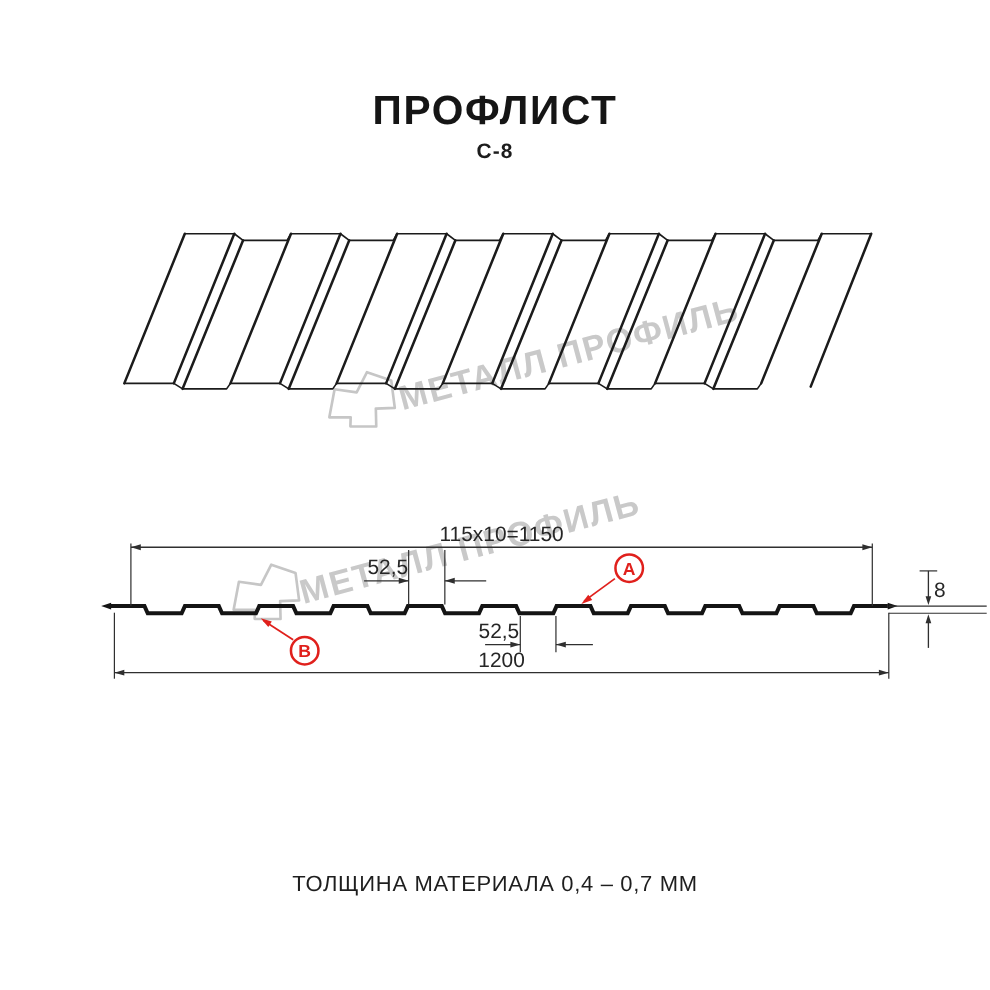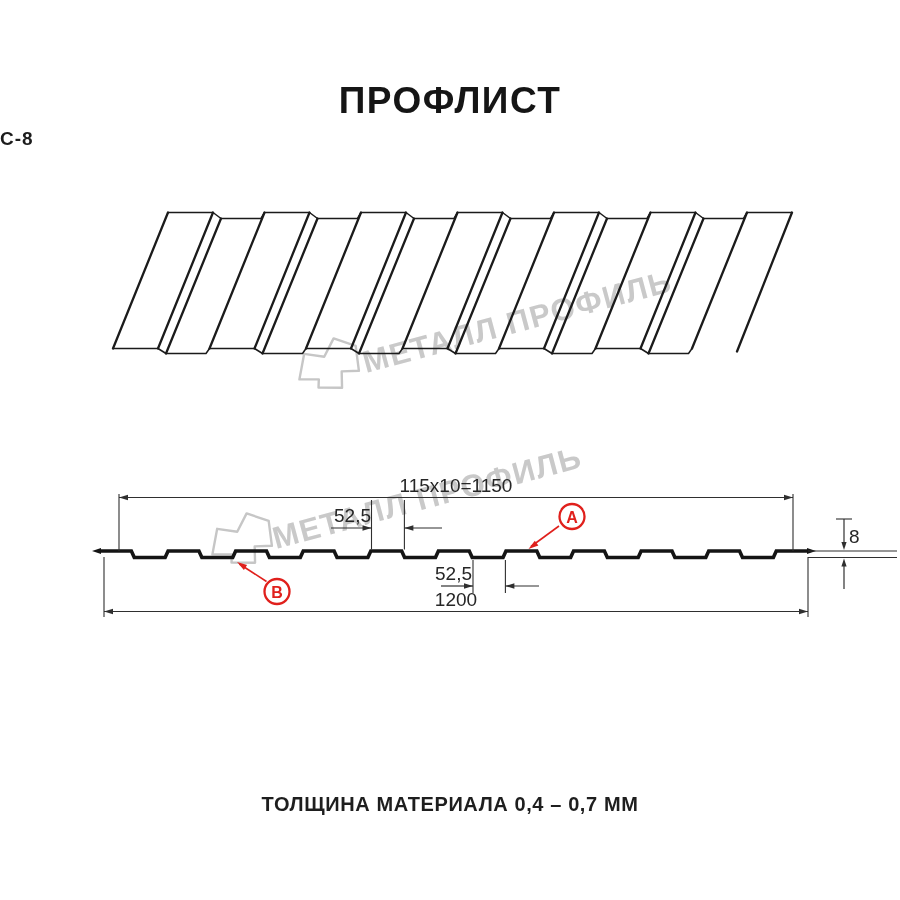--- a/index.html
+++ b/index.html
@@ -5,26 +5,26 @@
   html,body{margin:0;padding:0;background:#ffffff;}
   .canvas{
     position:relative;width:900px;height:900px;background:#ffffff;overflow:hidden;
     font-family:"Liberation Sans",sans-serif;
   }
   .title{
     position:absolute;left:0;top:80px;width:900px;text-align:center;
     font-size:37px;font-weight:700;letter-spacing:1.5px;color:#151515;
   }
   .subtitle{
-    position:absolute;left:0;top:128px;width:900px;
+    position:absolute;left:0;top:128px;width:900px;text-align:center;
     font-size:19px;font-weight:700;letter-spacing:1px;color:#1c1c1c;
   }
   .footer-note{
     position:absolute;left:0;top:793px;width:900px;text-align:center;
-    font-size:20px;font-weight:700;letter-spacing:0.6px;color:#1e1e1e;
+    font-size:20px;font-weight:400;letter-spacing:0.6px;color:#1e1e1e;
   }
   svg{position:absolute;left:0;top:0;}
   .edge-thin{stroke:#1b1b1b;stroke-width:1.5;fill:none;stroke-linejoin:round;}
   .edge-thick{stroke:#1b1b1b;stroke-width:2.3;fill:none;stroke-linecap:round;}
   .wm{fill:#c9c9c9;font-size:31px;font-weight:700;letter-spacing:1.5px;
       font-family:"Liberation Sans",sans-serif;}
   .wm-logo{stroke:#c6c6c6;stroke-width:2.4;fill:none;stroke-linejoin:round;}
   .profile{stroke:#141414;stroke-width:3.6;fill:none;stroke-linejoin:miter;}
   .dim-line{stroke:#2f2f2f;stroke-width:1.2;fill:none;}
   .ext-line{stroke:#2f2f2f;stroke-width:1.1;fill:none;}

